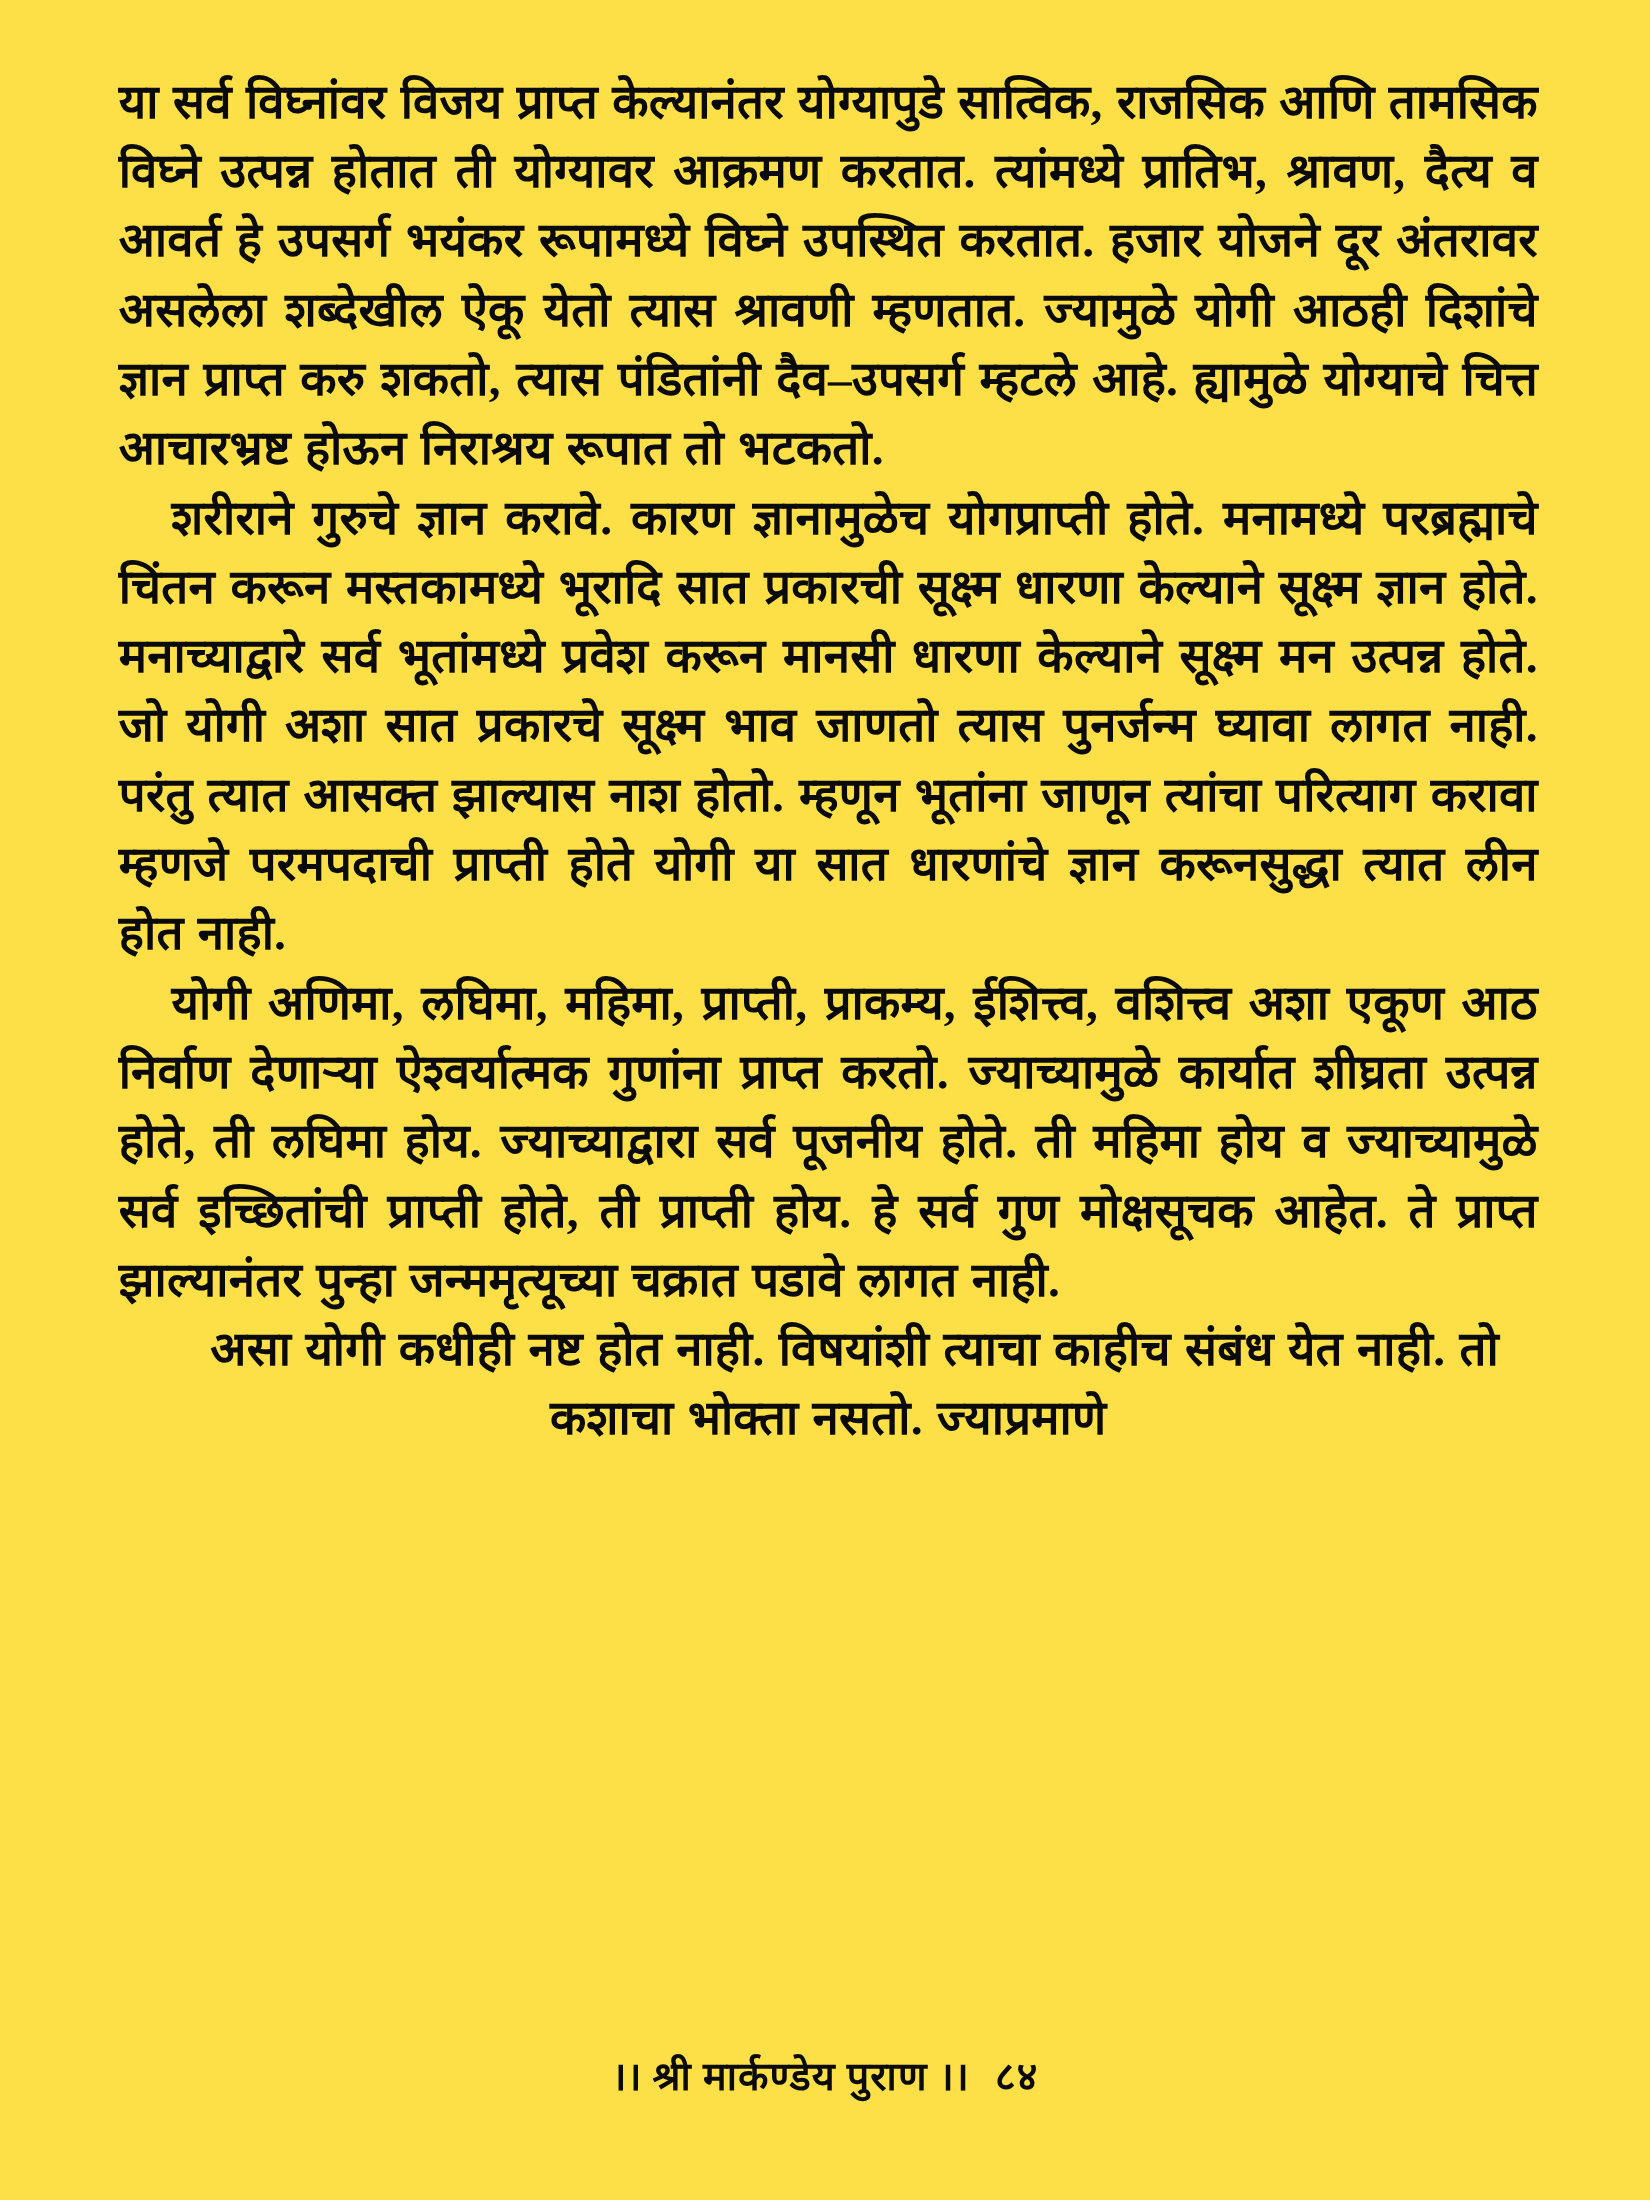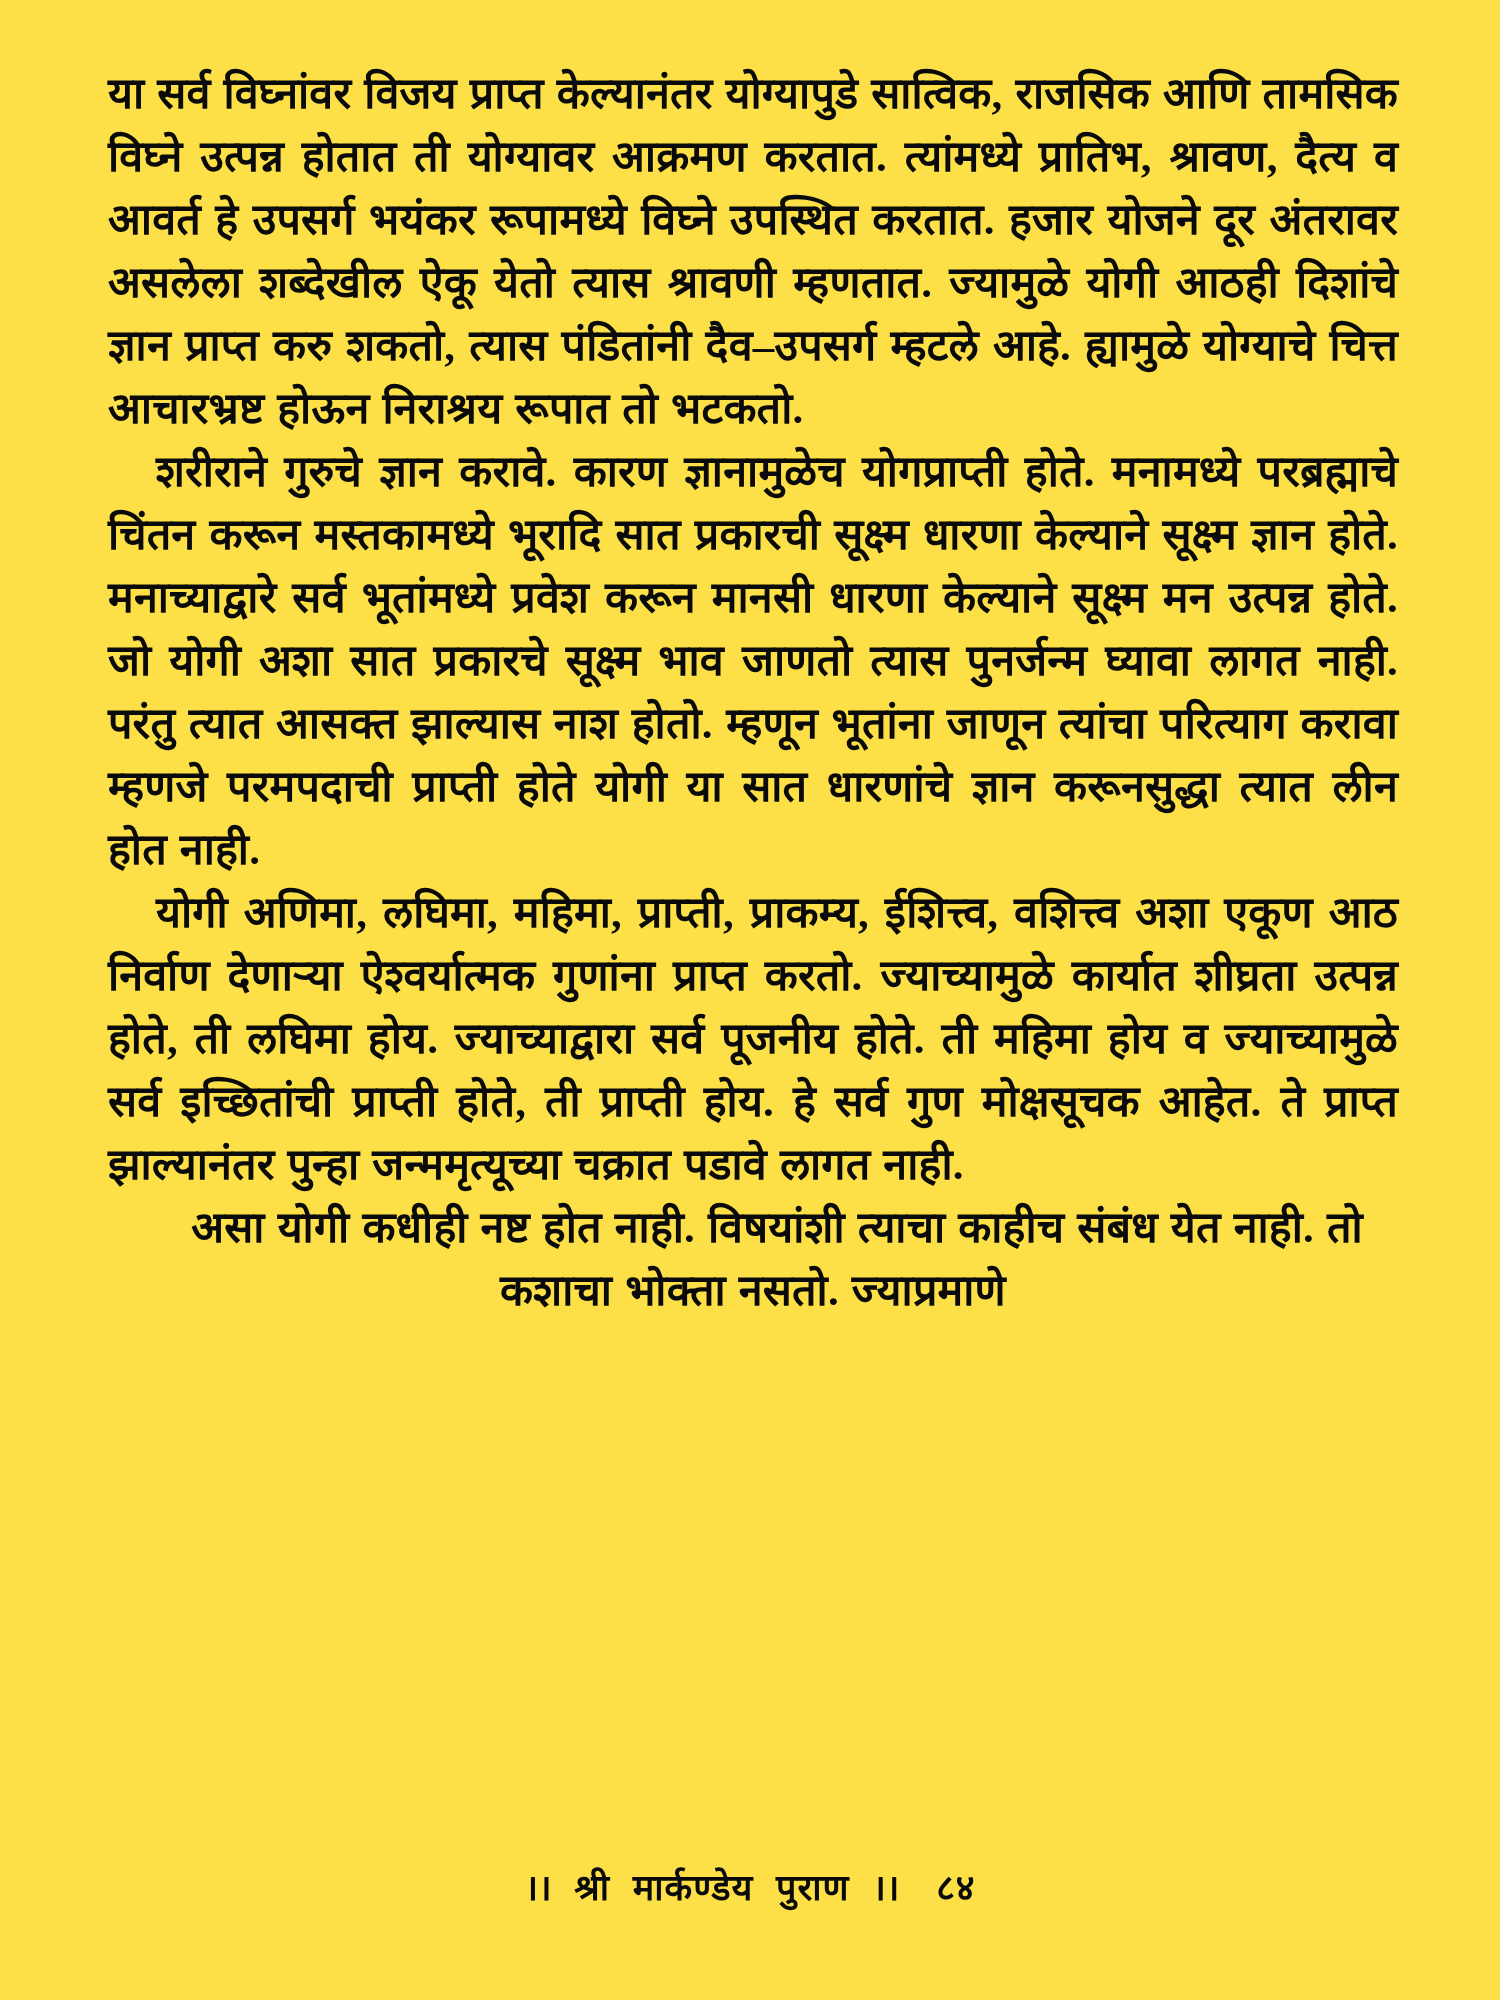--- a/index.html
+++ b/index.html
@@ -57,21 +57,21 @@
   .footer {
     position: absolute;
     left: 0;
     right: 0;
     top: 1862px;
     text-align: center;
     color: #0a0a0a;
     font-size: 36px;
     font-weight: 700;
     letter-spacing: 1px;
-    font-family: Liberation Mono, monospace;
+    font-family: Liberation Serif, serif;
   }
 
   .footer .sep {
     letter-spacing: 0;
   }
 
   .footer .pageno {
     margin-left: 14px;
   }
 </style>

